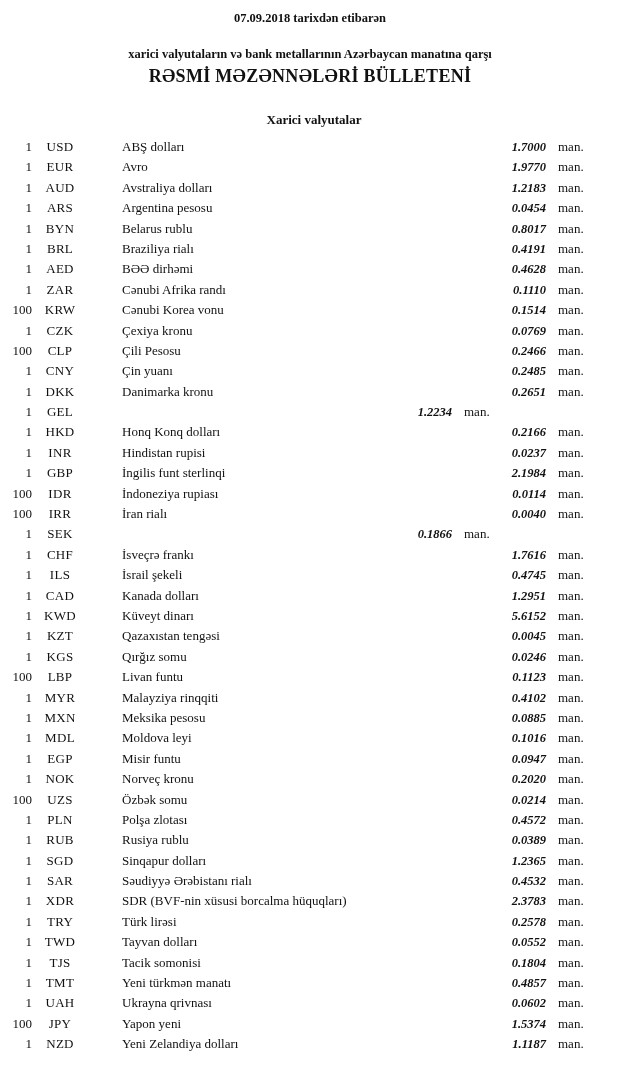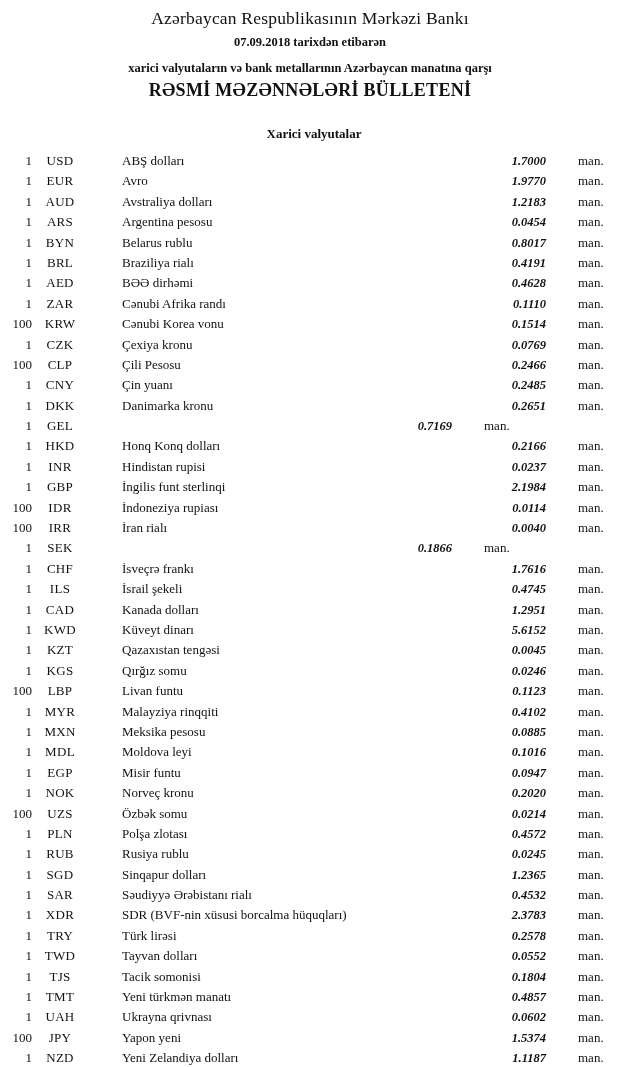--- a/index.html
+++ b/index.html
@@ -23,21 +23,21 @@
     letter-spacing: 0.2px;
     line-height: 24px;
   }
   .date-line {
     margin-top: 4px;
     font-size: 12.5px;
     font-weight: bold;
     line-height: 16px;
   }
   .subtitle {
-    margin-top: 10px;
+    margin-top: 20px;
     font-size: 12.5px;
     font-weight: bold;
     line-height: 16px;
   }
   .bulletin-title {
     margin-top: 5px;
     font-size: 18px;
     font-weight: bold;
     letter-spacing: 0.3px;
     line-height: 18px;
@@ -60,29 +60,28 @@
     padding: 0 26px 0 4px;
     height: 20.4px;
     line-height: 20.4px;
     align-items: baseline;
     font-size: 13px;
   }
   .qty   { text-align: right; }
   .code  { text-align: center; letter-spacing: 0.3px; }
   .name  { text-align: left; white-space: nowrap; overflow: hidden; margin-left: 34px; }
   .rate  { text-align: right; font-weight: bold; font-style: italic; font-size: 12.5px; }
-  .unit  { text-align: left; padding-left: 6px; margin-left: 20px; }
+  .unit  { text-align: left; padding-left: 6px; }
 </style>
 </head>
 <body>
 
 <div class="page">
 
   <div class="header">
-    <div class="title">Azərbaycan Respublikasının Mərkəzi Bankı</div>
     <div class="date-line">07.09.2018  tarixdən etibarən</div>
     <div class="subtitle">xarici valyutaların və bank metallarının Azərbaycan manatına qarşı</div>
     <div class="bulletin-title">RƏSMİ MƏZƏNNƏLƏRİ BÜLLETENİ</div>
   </div>
 
   <div class="section-title">Xarici valyutalar</div>
 
   <div class="table" id="rates-table">
     <div class="row">
       <span class="qty">1</span>
@@ -184,21 +183,21 @@
       <span class="qty">1</span>
       <span class="code">DKK</span>
       <span class="name">Danimarka kronu</span>
       <span class="rate">0.2651</span>
       <span class="unit">man.</span>
     </div>
 
     <div class="row">
       <span class="qty">1</span>
       <span class="code">GEL</span>
-      <span class="rate">0.7169</span>
+      <span class="rate">1.2234</span>
       <span class="unit">man.</span>
     </div>
 
     <div class="row">
       <span class="qty">1</span>
       <span class="code">HKD</span>
       <span class="name">Honq Konq dolları</span>
       <span class="rate">0.2166</span>
       <span class="unit">man.</span>
     </div>
@@ -351,21 +350,21 @@
       <span class="code">PLN</span>
       <span class="name">Polşa zlotası</span>
       <span class="rate">0.4572</span>
       <span class="unit">man.</span>
     </div>
 
     <div class="row">
       <span class="qty">1</span>
       <span class="code">RUB</span>
       <span class="name">Rusiya rublu</span>
-      <span class="rate">0.0245</span>
+      <span class="rate">0.0389</span>
       <span class="unit">man.</span>
     </div>
 
     <div class="row">
       <span class="qty">1</span>
       <span class="code">SGD</span>
       <span class="name">Sinqapur dolları</span>
       <span class="rate">1.2365</span>
       <span class="unit">man.</span>
     </div>

